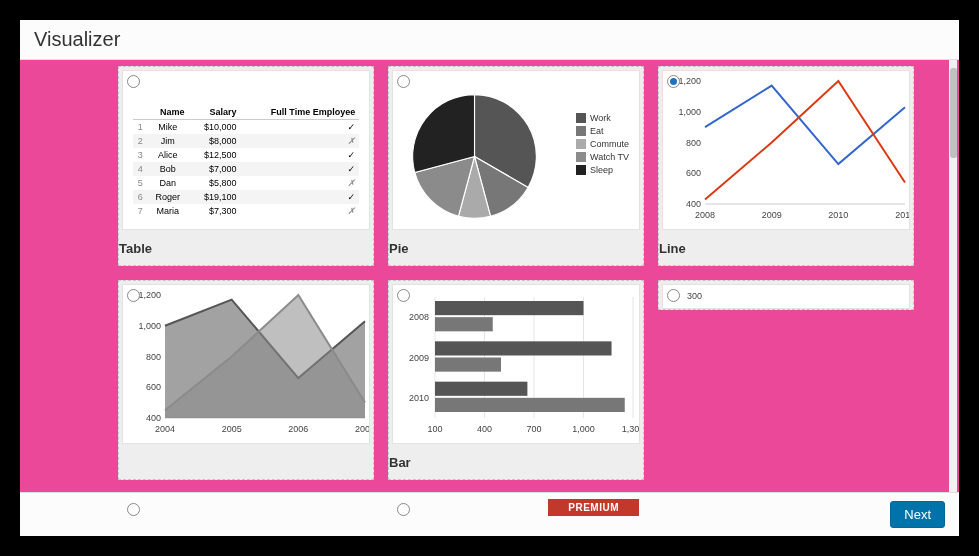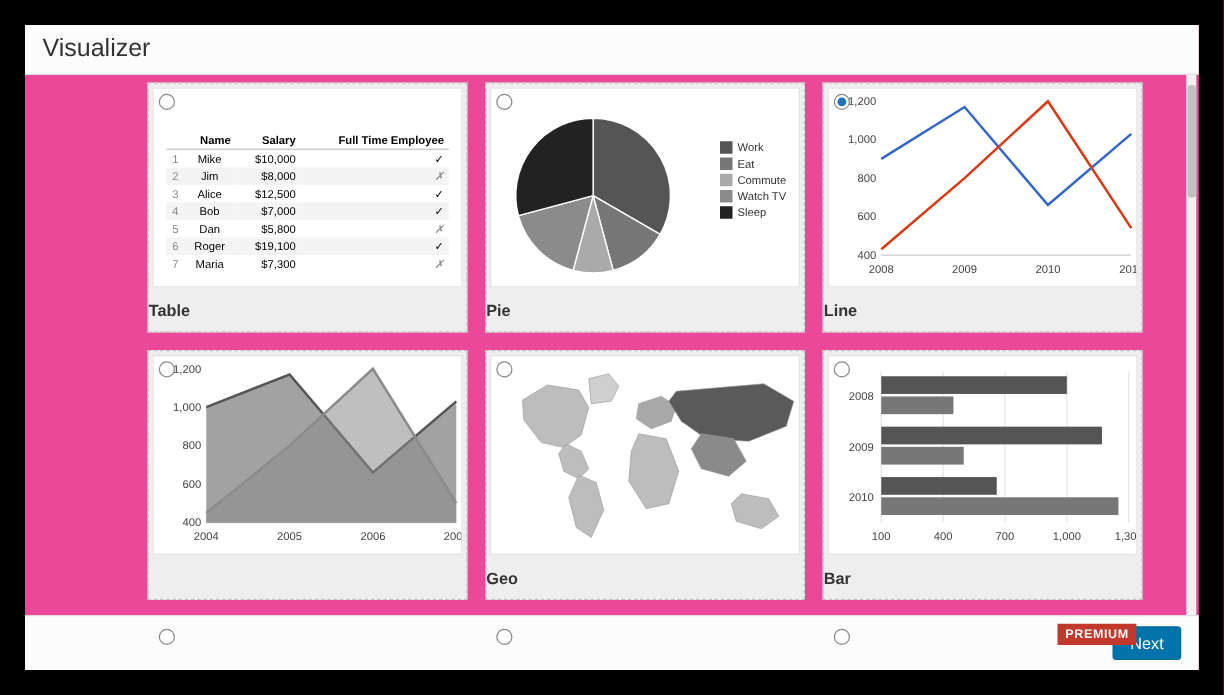--- a/index.html
+++ b/index.html
@@ -16,21 +16,21 @@
   
   .tbl { width: 92%; margin: 34px auto 0; border-collapse: collapse; font-size: 9px; font-family: Arial, sans-serif; }
   .tbl th, .tbl td { padding: 2px 4px; text-align: right; }
   .tbl th { font-weight: bold; border-bottom: 1px solid #ccc; }
   .tbl tr:nth-child(even) td { background: #f4f4f4; }
   .tbl td:first-child { color: #888; width: 14px; }
   .tbl td:nth-child(2) { text-align: center; }
   .em-x { font-style: italic; color: #888; }
   
   .ax { position: absolute; font-size: 9px; color: #444; }
-  .badge { position: absolute; right: 4px; top: 4px; background: #c0392b; color: #fff; font-size: 10px; font-weight: bold; padding: 3px 6px; letter-spacing: .5px; z-index:3;}
+  .badge { position: absolute; right: 4px; top: 4px; background: #c0392b; color: #fff; font-size: 10px; font-weight: bold; padding: 3px 20px; letter-spacing: .5px; z-index:3;}
   .footer { position: absolute; left: 0; right: 0; bottom: 0; height: 44px; background: #fcfcfc; border-top: 1px solid #ddd; display: flex; justify-content: flex-end; align-items: center; padding-right: 14px; }
   .next-btn { background: #0073aa; color: #fff; border: 1px solid #006799; border-radius: 3px; padding: 5px 13px; font-size: 13px; cursor: pointer; }
   
   .plegend { position: absolute; right: 10px; top: 42px; font-size: 9px; color: #333; }
   .plegend div { display: flex; align-items: flex-end; margin-bottom: 3px; }
   .plegend i { width: 10px; height: 10px; margin-right: 4px; display: inline-block; }
   svg { display: block; }
   .scrollbar-track { position:absolute; right:2px; top:0; bottom:44px; width:8px; background:#f1f1f1; }
   .scrollbar-thumb { position:absolute; right:2px; top:8px; width:7px; height:90px; background:#c1c1c1; border-radius:3px; }
 </style>
@@ -176,48 +176,20 @@
               <text x="242" y="147" text-anchor="middle" font-size="9" fill="#444">2007</text>
               <line x1="42" x2="242" y1="133" y2="133" stroke="#ccc"></line>
               <path d="M42 40.75 L108.66666666666666 14.612499999999997 L175.33333333333331 93.025 L242 36.1375 L242 133 L42 133 Z" fill="#555555" fill-opacity="0.55" stroke="none"></path>
               <path d="M42 40.75 L108.66666666666666 14.612499999999997 L175.33333333333331 93.025 L242 36.1375 " fill="none" stroke="#555555" stroke-width="2"></path>
               <path d="M42 125.3125 L108.66666666666666 71.5 L175.33333333333331 10 L242 117.625 L242 133 L42 133 Z" fill="#8b8b8b" fill-opacity="0.55" stroke="none"></path>
               <path d="M42 125.3125 L108.66666666666666 71.5 L175.33333333333331 10 L242 117.625 " fill="none" stroke="#8b8b8b" stroke-width="2"></path>
             </svg>
         </div>
       </div>
 
-      <div class="card">
-        <span class="radio"></span>
-        <div class="card-prev">
-          <svg width="250" height="155" style="position:absolute;left:0;top:0;">
-
-            <g fill="#bdbdbd" stroke="#999" stroke-width="0.5">
-
-              <path d="M25 35 l20 -12 25 4 8 14 -6 22 -14 10 -18 -4 -14 -18z"></path>
-              <path d="M60 70 l12 6 6 14 -8 8 -12 -6 -4 -14z"></path>
-
-              <path d="M70 95 l14 6 6 22 -10 22 -12 -8 -6 -24z"></path>
-
-              <path fill="#cfcfcf" d="M78 18 l16 -4 8 10 -6 12 -16 2z"></path>
-
-              <path fill="#a8a8a8" d="M118 38 l18 -6 12 8 -4 12 -16 6 -12 -8z"></path>
-
-              <path d="M118 62 l22 4 10 26 -8 26 -18 4 -14 -22 2 -24z"></path>
-
-              <path fill="#5a5a5a" d="M148 28 l70 -6 24 14 -6 20 -30 12 -34 -2 -20 -14 -10 -16z"></path>
-
-              <path fill="#8a8a8a" d="M168 62 l26 4 10 18 -14 12 -22 -6 -8 -16z"></path>
-
-              <path d="M200 110 l22 4 8 14 -14 10 -20 -6 -4 -14z"></path>
-            </g>
-          </svg>
-        </div>
-        <div class="card-label">Geo</div>
-      </div>
 
       <div class="card">
         <span class="radio"></span>
         <div class="card-prev">
           <svg id="bar-svg" width="250" height="155" style="position:absolute;left:0;top:0;">
               <text x="42" y="147" text-anchor="middle" font-size="9" fill="#444">100</text>
               <line x1="42" x2="42" y1="12" y2="133" stroke="#e5e5e5"></line>
               <text x="91.5" y="147" text-anchor="middle" font-size="9" fill="#444">400</text>
               <line x1="91.5" x2="91.5" y1="12" y2="133" stroke="#e5e5e5"></line>
               <text x="141" y="147" text-anchor="middle" font-size="9" fill="#444">700</text>

